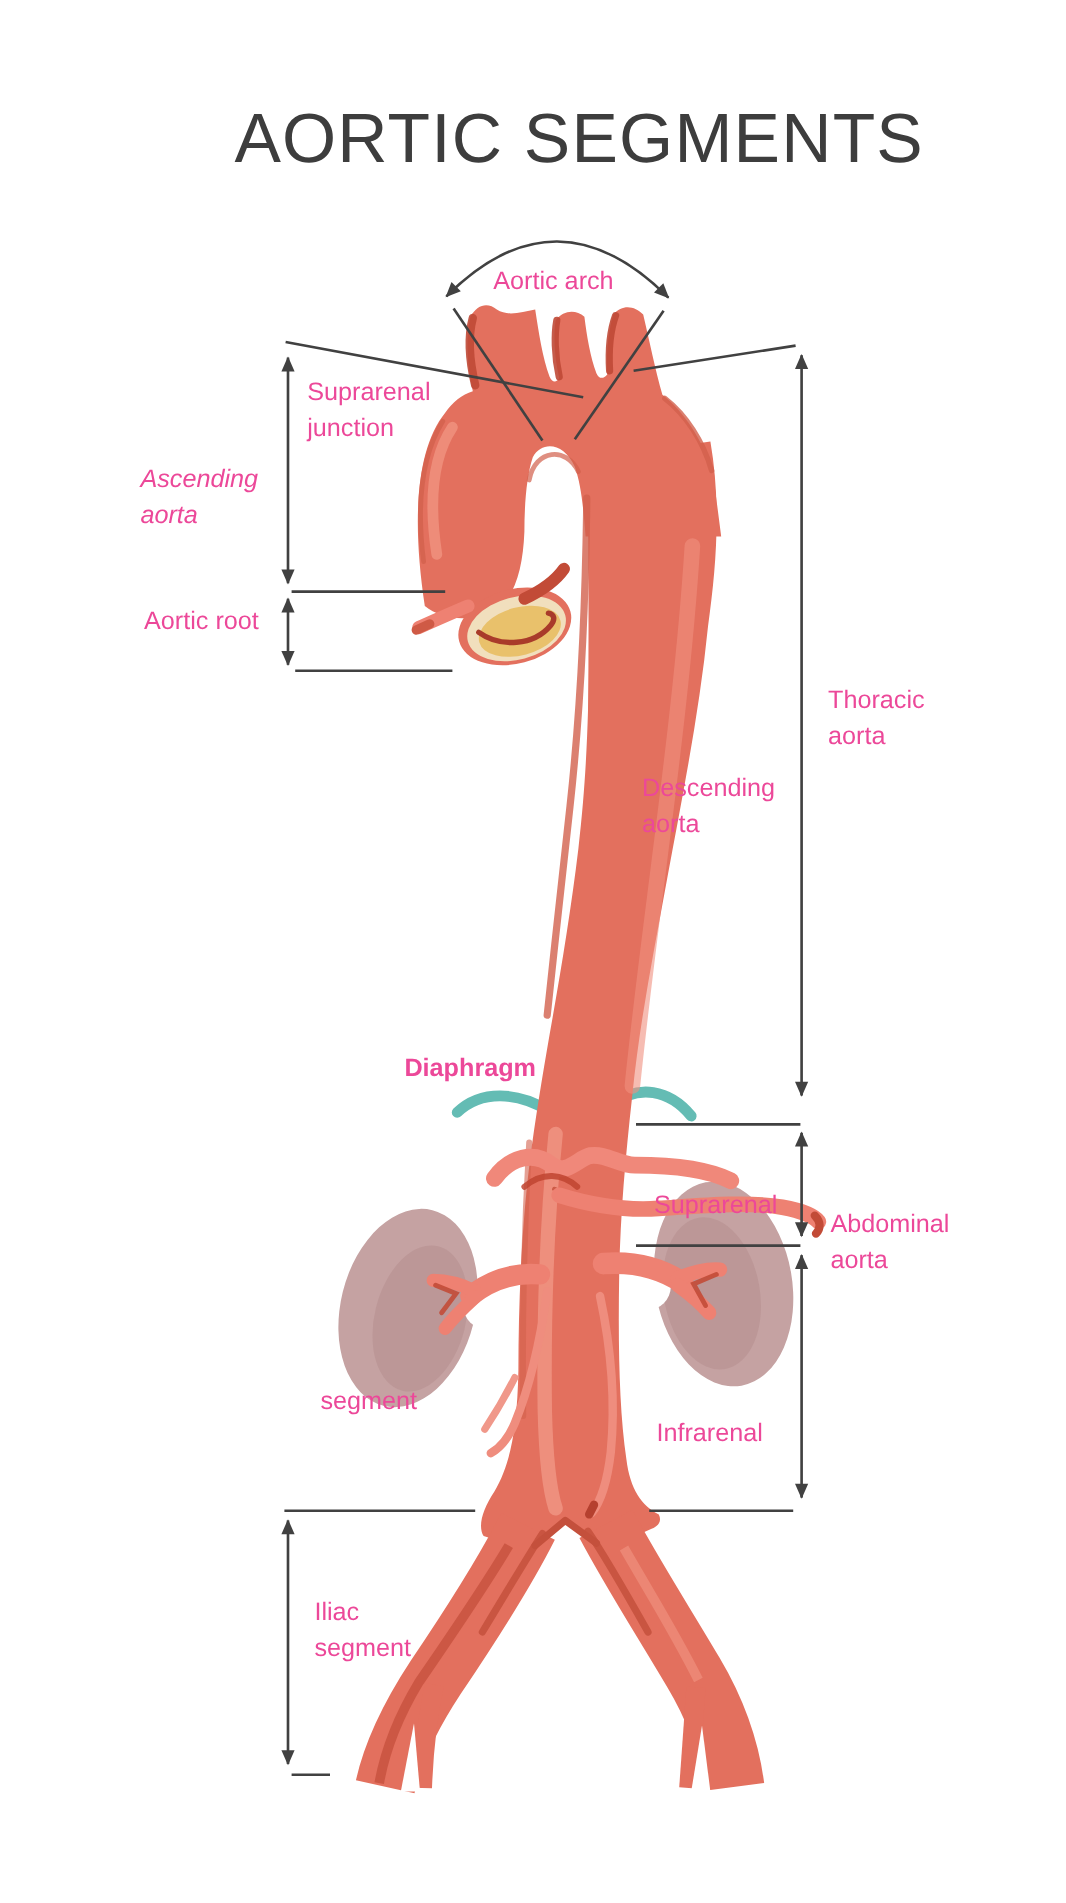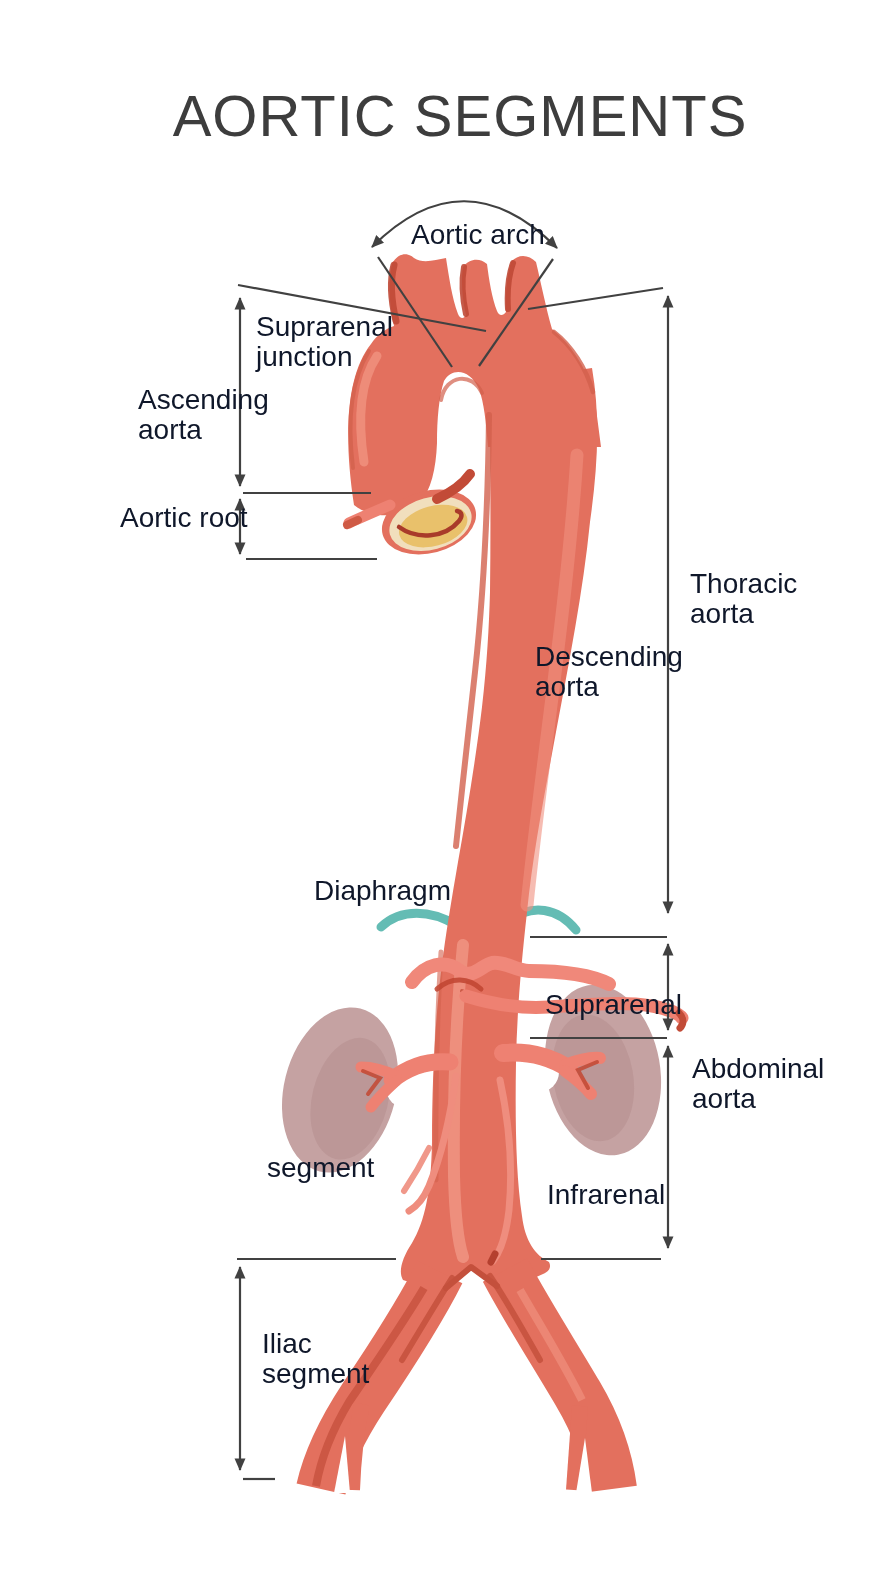--- a/index.html
+++ b/index.html
@@ -1,20 +1,20 @@
 <!DOCTYPE html>
 <html style="--annotation: #414141; --aorta_primary: #e3705e; --aorta_dark: #c4503c; --aorta_rim: #d2604c; --aorta_light: #f0907e; --branch_salmon: #ee8172; --accent_dark_red: #bf4430; --valve_cream: #f1dfbd; --valve_yellow: #e9c16b; --valve_line: #a93b2a; --kidney_fill: #c5a2a2; --kidney_shade: #b08686; --diaphragm_teal: #64bcb4;"><head>
 <meta charset="utf-8">
 <style>
   html,body{margin:0;padding:0;background:#ffffff;}
   #canvas{position:relative;width:888px;height:1586px;background:#fff;overflow:hidden;
           font-family:"Liberation Sans","DejaVu Sans",sans-serif;}
   #art{position:absolute;left:0;top:0;}
-  .lbl{position:absolute;color:#0f172a;font-size:28px;line-height:30px;white-space:pre-line;}
-  .title{position:absolute;left:150px;width:620px;text-align:center;top:84px;
+  .lbl{position:absolute;color:#ec4899;font-size:21px;line-height:30px;white-space:pre-line;}
+  .title{position:absolute;left:150px;width:620px;text-align:right;top:84px;
          font-size:58px;line-height:64px;color:#3d3d3d;letter-spacing:1px;font-weight:400;}
   .anno{stroke:var(--annotation,#414141);stroke-width:2.2;fill:none;}
 </style>
 </head>
 <body>
 
 <div id="canvas">
 
   <svg id="art" width="888" height="1586" viewBox="0 0 888 1586">
     <defs>
@@ -149,29 +149,29 @@
       <path class="anno" d="M 240,1267 L 240,1470" marker-start="url(#ah)" marker-end="url(#ah)"></path>
       <path class="anno" d="M 243,1479 L 275,1479"></path>
     </g>
   </svg>
 
   <div class="title">AORTIC SEGMENTS</div>
 
   <div class="lbl" style="left:411px;top:220px;">Aortic arch</div>
   <div class="lbl" style="left:256px;top:312px;">Suprarenal
 junction</div>
-  <div class="lbl" style="left:138px;top:385px;">Ascending
+  <div class="lbl" style="left:117px;top:385px;font-style:italic;">Ascending
 aorta</div>
   <div class="lbl" style="left:120px;top:503px;">Aortic root</div>
   <div class="lbl" style="left:690px;top:569px;">Thoracic
 aorta</div>
   <div class="lbl" style="left:535px;top:642px;">Descending
 aorta</div>
-  <div class="lbl" style="left:314px;top:876px;">Diaphragm</div>
+  <div class="lbl" style="left:337px;top:876px;font-weight:bold;">Diaphragm</div>
   <div class="lbl" style="left:545px;top:950px;margin-top:40px;">Suprarenal</div>
-  <div class="lbl" style="left:692px;top:1006px;margin-top:48px;">Abdominal
+  <div class="lbl" style="left:692px;top:1006px;">Abdominal
 aorta</div>
   <div class="lbl" style="left:267px;top:1153px;">segment</div>
   <div class="lbl" style="left:547px;top:1180px;">Infrarenal</div>
   <div class="lbl" style="left:262px;top:1329px;">Iliac
 segment</div>
 
 </div>
 
 </body></html>

